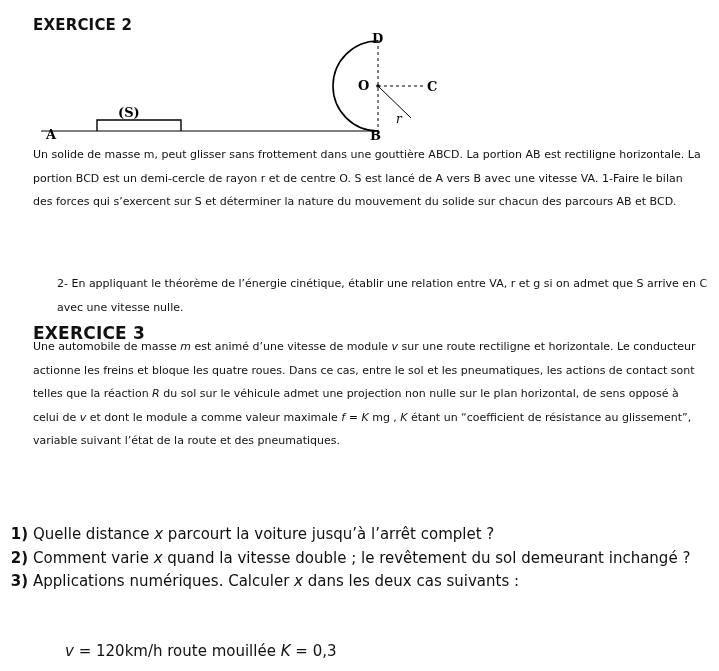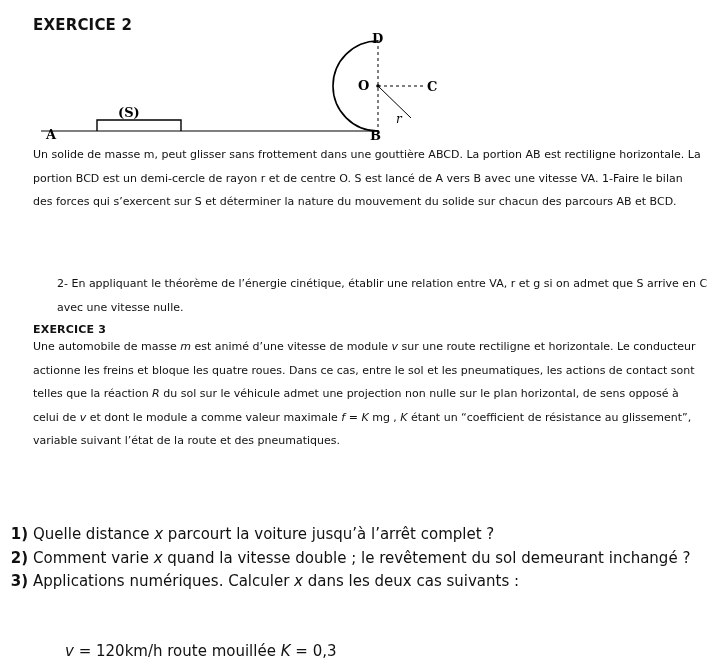--- a/index.html
+++ b/index.html
@@ -43,21 +43,21 @@
     width: 668px;
     font-size: 11px;
     line-height: 23.5px;
   }
   #para1 { top: 143px; }
   #para2 { top: 272px; margin-left: 24px; }
   .ex3-title {
     position: absolute;
     left: 33px;
     top: 323px;
-    font-size: 11px;
+    font-size: 17px;
     font-weight: bold;
   }
   #para3 { top: 335px; width: 666px; }
   .qlist {
     position: absolute;
     left: 10px;
     top: 523px;
     width: 692px;
     font-size: 15px;
     line-height: 23.5px;

